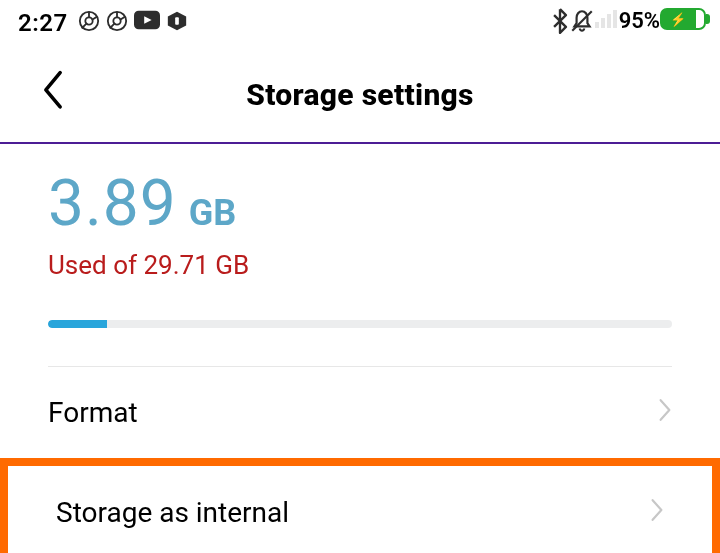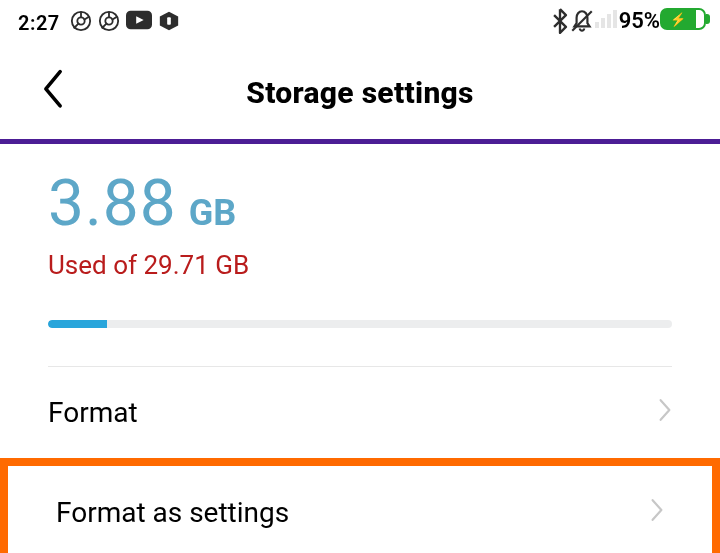--- a/index.html
+++ b/index.html
@@ -17,21 +17,21 @@
       display: flex;
       align-items: center;
       padding: 0 14px 0 18px;
       font-weight: 600;
     }
     .status-left {
       display: flex;
       align-items: center;
       gap: 10px;
     }
-    .status-time { font-size: 20px; letter-spacing: 0.5px; }
+    .status-time { font-size: 24px; letter-spacing: 0.5px; }
     .status-icons-left { display: flex; gap: 6px; }
     .status-right {
       margin-left: auto;
       display: flex;
       align-items: flex-start;
       gap: 0;
     }
     .signal { opacity: 0.25; }
     .battery-pct { font-size: 22px; font-weight: 600; }
     .battery {
@@ -62,21 +62,21 @@
       align-items: center;
       justify-content: center;
     }
     .bolt { color: #000; font-size: 13px; line-height: 1; }
     
     .header {
       height: 98px;
       display: flex;
       align-items: center;
       padding: 0 20px;
-      border-bottom: 5px solid #4c1d95;
+      border-bottom: 2px solid #4c1d95;
       position: relative;
       text-align: center;
     }
     .back-btn {
       position: absolute;
       left: 40px;
       top: 50%;
       transform: translateY(-55%);
       cursor: pointer;
     }
@@ -211,39 +211,39 @@
   <span class="back-btn">
     <svg width="26" height="40" viewBox="0 0 16 28">
         <path d="M13 2 L3 14 L13 26" stroke="#000" stroke-width="2.5" fill="none" stroke-linecap="round" stroke-linejoin="round"></path>
       </svg>
   </span>
   <div class="header-title">Storage settings</div>
 </div>
 
 <div class="storage-block">
   <div class="used-line">
-    <span class="used-number">3.88</span>
+    <span class="used-number">3.89</span>
     <span class="used-unit">GB</span>
   </div>
   <div class="used-of">Used of 29.71 GB</div>
   <div class="progress-wrap">
     <div class="progress-fill"></div>
   </div>
 </div>
 <div class="divider-thin"></div>
 
 <div class="row">
   <span>Format</span>
   <span class="chevron">
     <svg width="14" height="24" viewBox="0 0 12 22">
         <path d="M2 2 L10 11 L2 20" stroke="#c7c7c7" stroke-width="2" fill="none" stroke-linecap="round" stroke-linejoin="round"></path>
       </svg>
   </span>
 </div>
 
 <div class="row highlighted">
-  <span>Format as settings</span>
+  <span>Storage as internal</span>
   <span class="chevron">
     <svg width="14" height="24" viewBox="0 0 12 22">
         <path d="M2 2 L10 11 L2 20" stroke="#c7c7c7" stroke-width="2" fill="none" stroke-linecap="round" stroke-linejoin="round"></path>
       </svg>
   </span>
 </div>
 
 </body></html>

